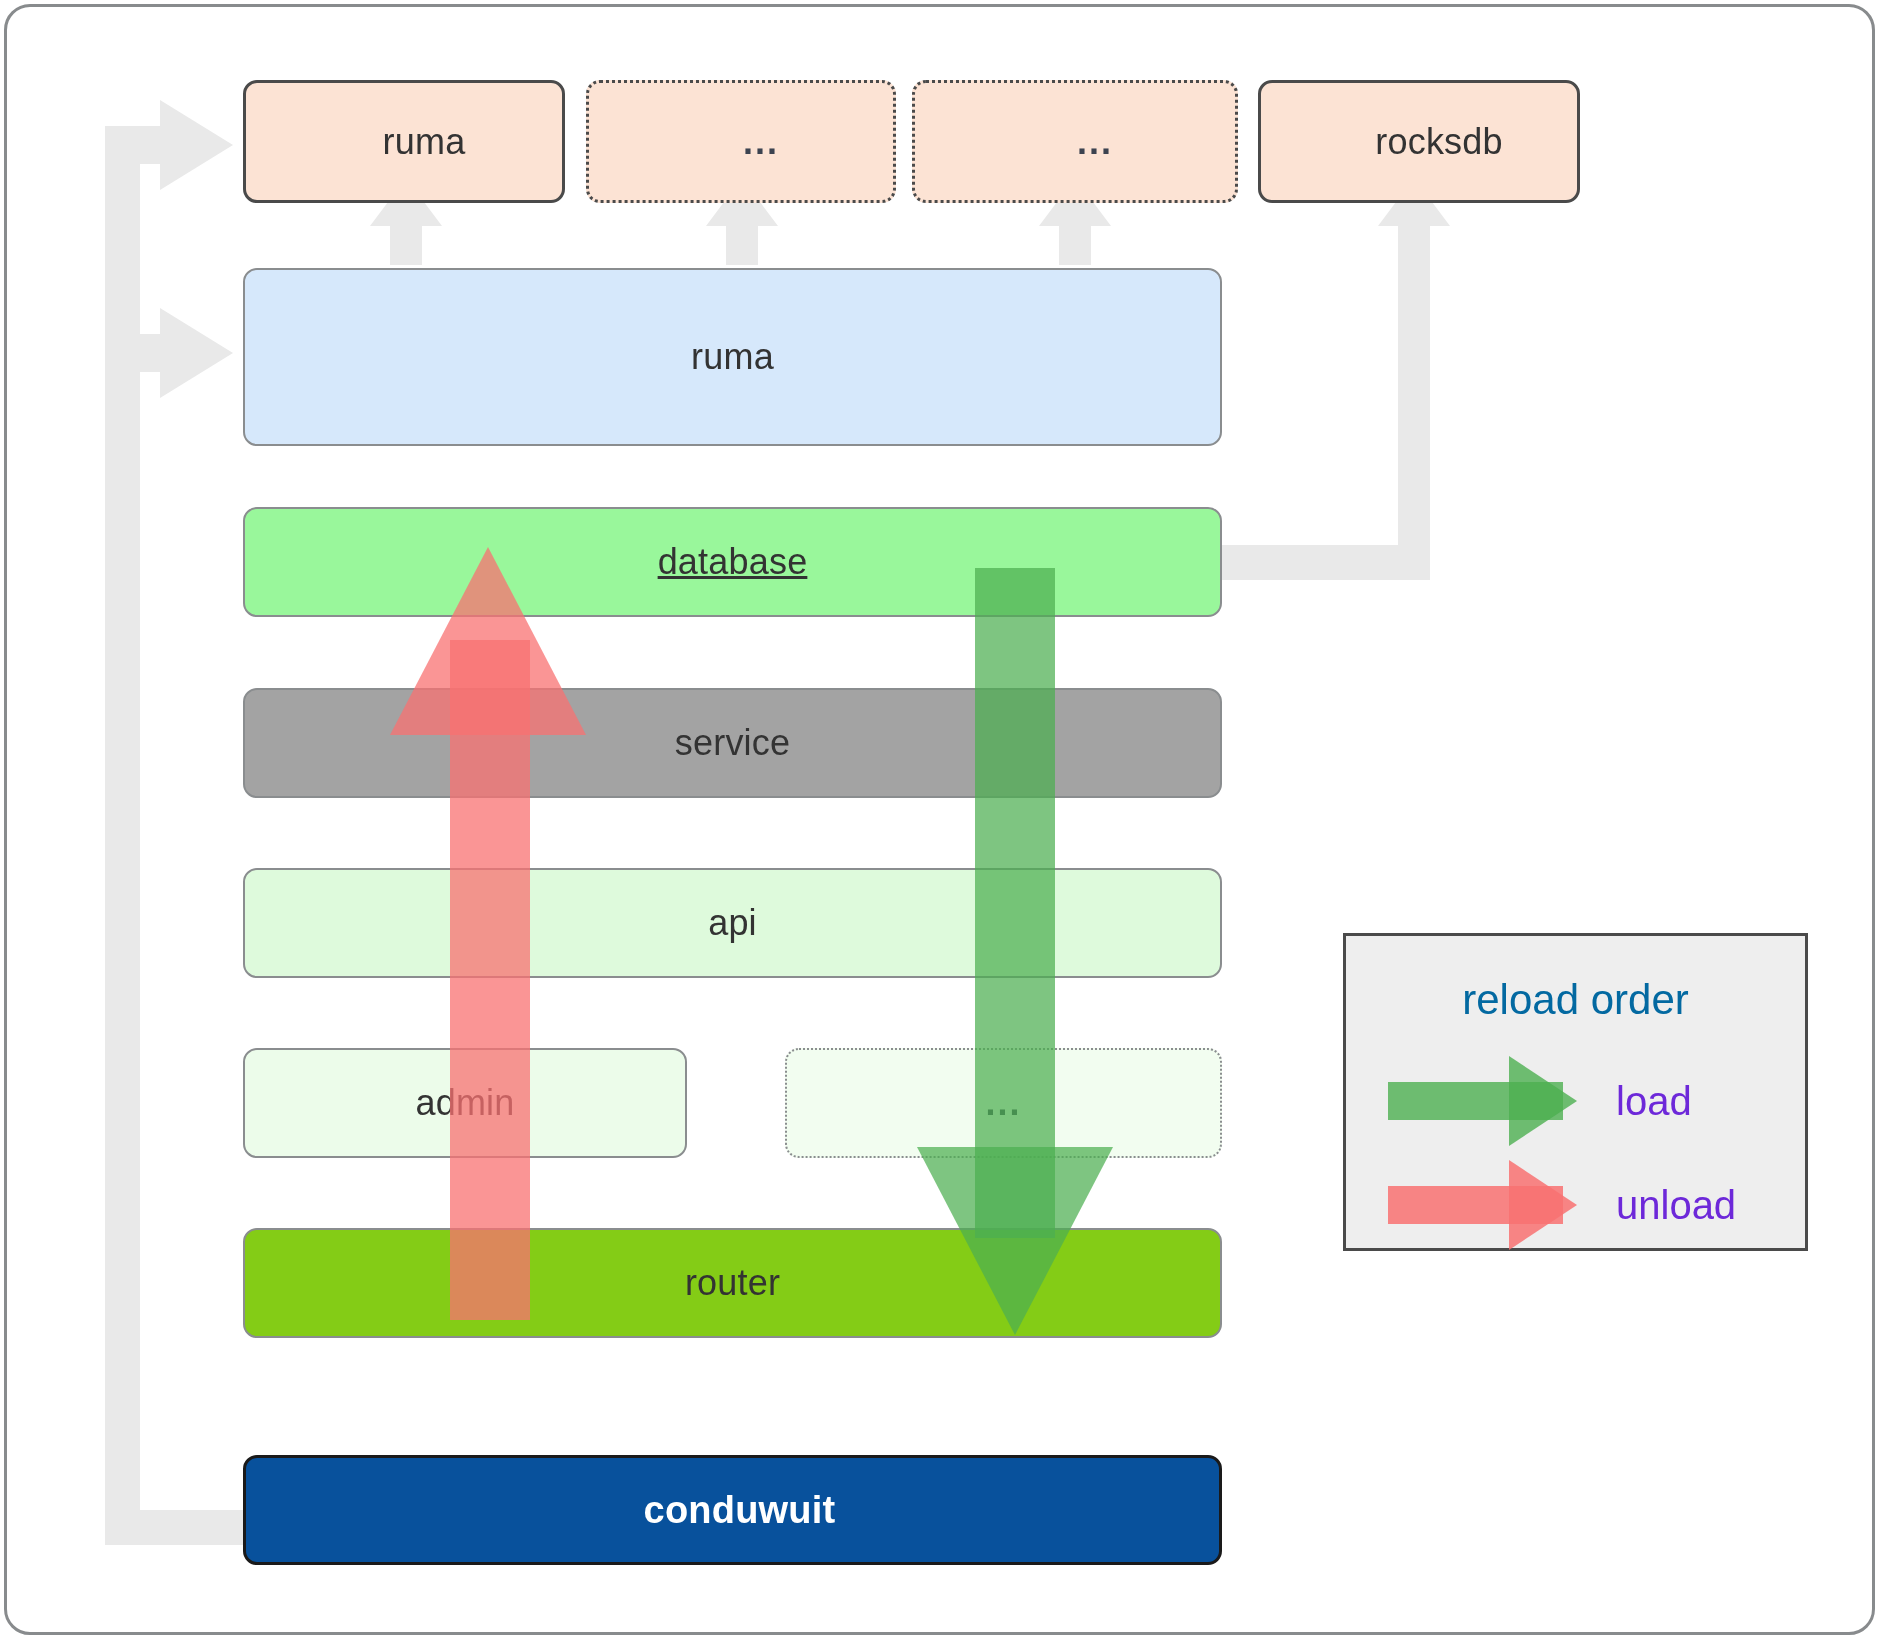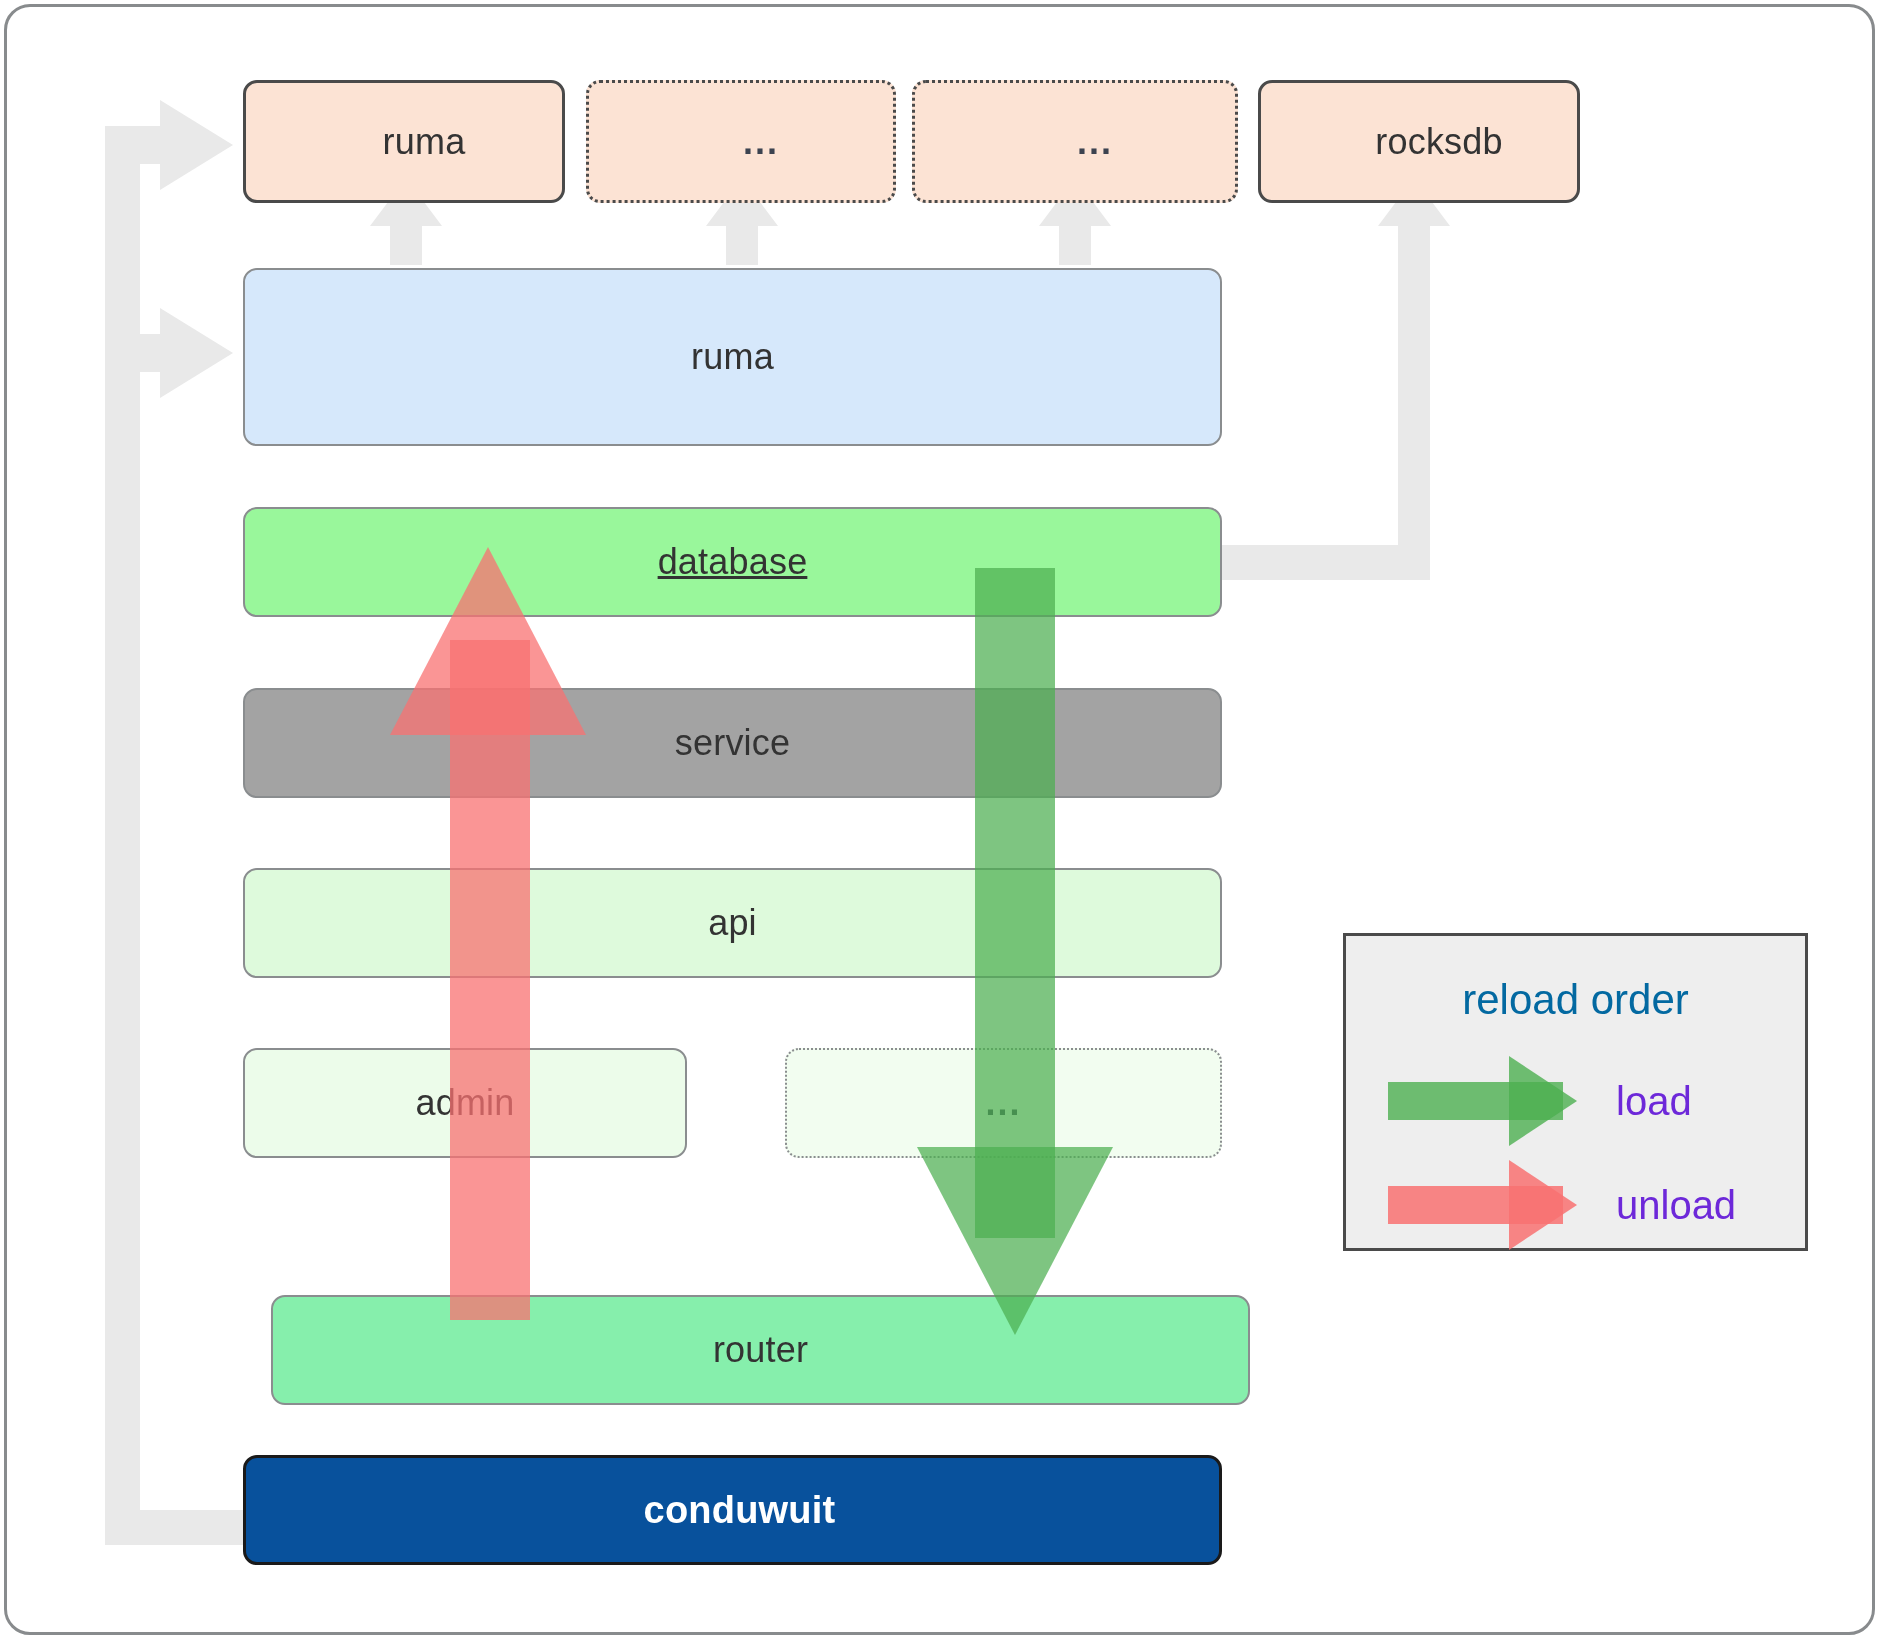--- a/index.html
+++ b/index.html
@@ -127,21 +127,21 @@
   </div>
 
   <div class="box layer" style="left:243px;width:444px;top:1048px;height:110px;background:#ecfcea;">
     <span class="lbl">admin</span>
   </div>
 
   <div class="box layer dotted" style="left:785px;width:437px;top:1048px;height:110px;background:#f2fdf0;">
     <span class="lbl dots">...</span>
   </div>
 
-  <div class="box layer" style="left:243px;width:979px;top:1295px;height:110px;background:#86efac;margin-left:28px;">
+  <div class="box layer" style="left:243px;width:979px;top:1228px;height:110px;background:#84cc16;">
     <span class="lbl">router</span>
   </div>
 
   <div class="box conduwuit" style="left:243px;width:979px;top:1455px;height:110px;">
     <span class="lbl">conduwuit</span>
   </div>
 
   <svg class="overlay" viewBox="0 0 1883 1643">
 
     <g>

